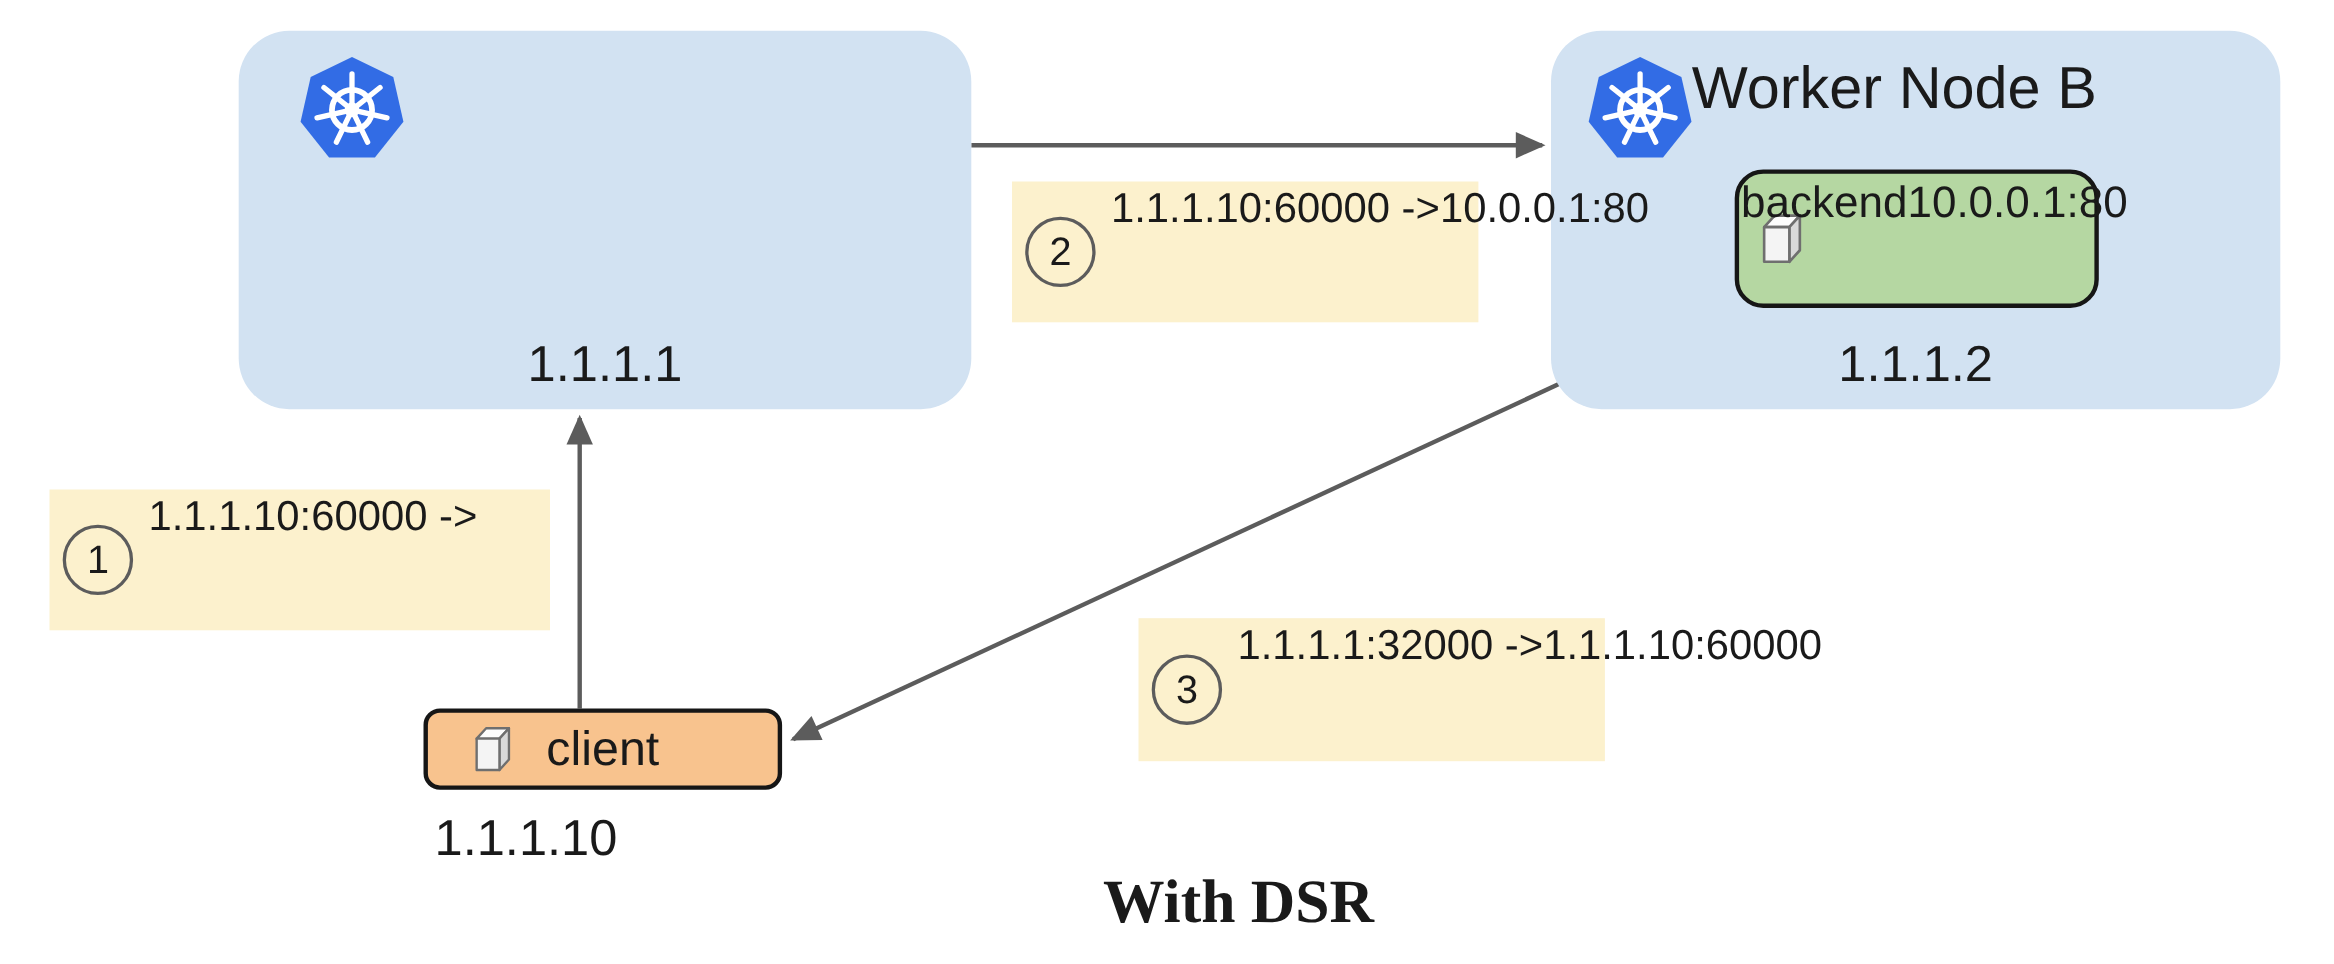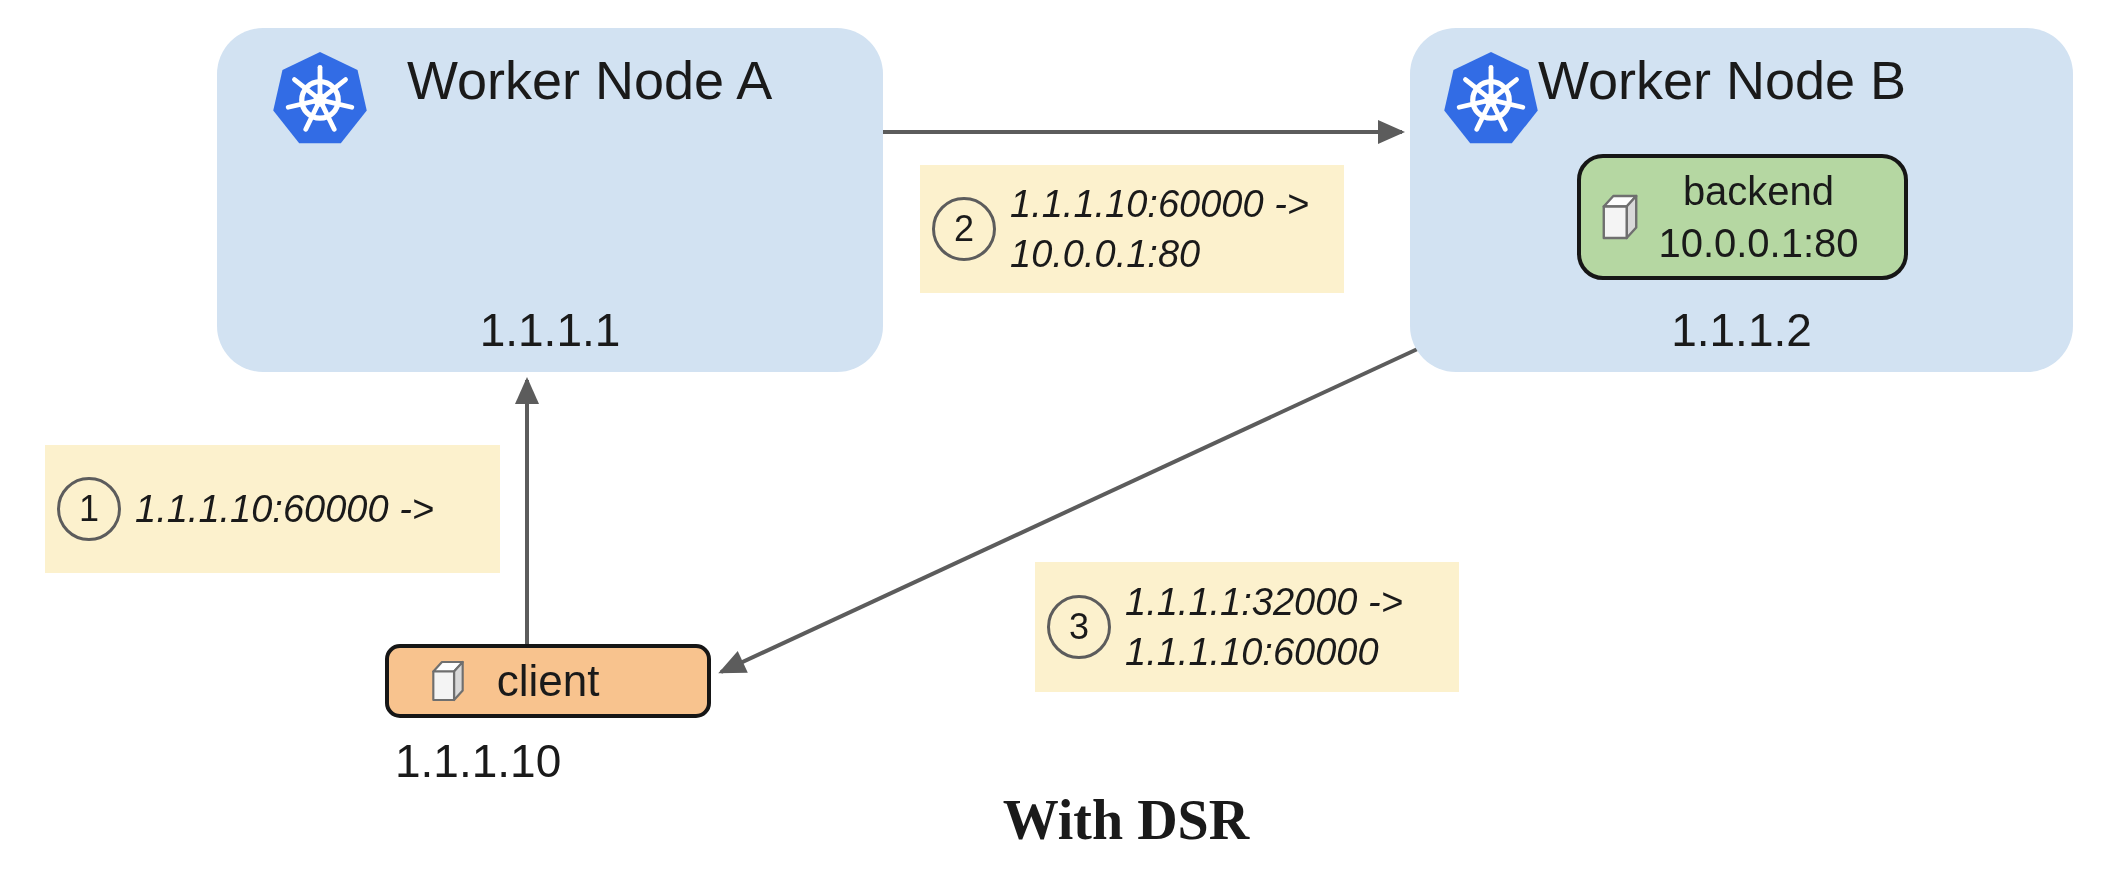--- a/index.html
+++ b/index.html
@@ -36,21 +36,21 @@
 
   
   .pod { border: 4px solid var(--border-black, #161616); }
   .pod-backend {
     position: absolute; left: 167px; top: 126px; width: 331px; height: 126px;
     background: var(--backend-fill, #b5d7a2); border-radius: 26px;
   }
   .pod-cube { position: absolute; left: 18px; top: 50%; transform: translateY(-50%); width: 42px; height: 50px; }
   .backend-text {
     position: absolute; left: 38px; right: 6px; top: 0; height: 100%;
-    display: flex; flex-direction: column; justify-content: center;
+    display: flex; flex-direction: row; justify-content: center;
     text-align: center; font-size: 40px; line-height: 52px; white-space: nowrap;
   }
   .pod-client {
     position: absolute; left: 385px; top: 644px; width: 326px; height: 74px;
     background: var(--client-fill, #f8c38e); border-radius: 15px;
   }
   .pod-client .pod-cube { left: 40px; width: 38px; height: 46px; }
   .client-label {
     position: absolute; left: 0; top: 0; width: 100%; height: 100%;
     text-align: center; line-height: 66px; font-size: 44px;
@@ -66,22 +66,22 @@
   .fl-2 { left: 920px;  top: 165px; width: 424px; height: 128px; }
   .fl-3 { left: 1035px; top: 562px; width: 424px; height: 130px; }
   .step-circle {
     position: absolute; left: 12px; top: 50%; transform: translateY(-50%);
     width: 64px; height: 64px; border: 3px solid var(--arrow-gray, #5c5c5c);
     border-radius: 50%; display: flex; align-items: center; justify-content: center;
     font-size: 36px; background: transparent;
   }
   .flow-text {
     position: absolute; left: 90px; top: 0; height: 100%;
-    display: flex; flex-direction: column; justify-content: center;
-    font-size: 38px; line-height: 50px; white-space: nowrap; font-style: italic;
+    display: flex; flex-direction: row; justify-content: center;
+    font-size: 38px; line-height: 50px; white-space: nowrap;
   }
 
   
   .diagram-title {
     position: absolute; left: 926px; top: 788px; width: 400px;
     text-align: center; font-size: 56px; font-weight: bold; line-height: 64px;
     white-space: nowrap;
     font-family: Liberation Serif, serif;
   }
 
@@ -133,21 +133,20 @@
     </defs>
     <line class="arrow-line" x1="527" y1="644" x2="527" y2="380" marker-end="url(#ah)"></line>
     <line class="arrow-line" x1="883" y1="132" x2="1402" y2="132" marker-end="url(#ah)"></line>
     <line class="arrow-line" x1="1424" y1="346" x2="721" y2="672" marker-end="url(#ah)"></line>
   </svg>
 
   <div class="node node-a">
     <svg class="node-icon">
         <use href="#k8s-logo"></use>
       </svg>
-    <div class="node-title">Worker Node A</div>
     <div class="node-ip">1.1.1.1</div>
   </div>
 
   <div class="node node-b">
     <svg class="node-icon">
         <use href="#k8s-logo"></use>
       </svg>
     <div class="node-title">Worker Node B</div>
     <div class="pod pod-backend">
       <svg class="pod-cube">

